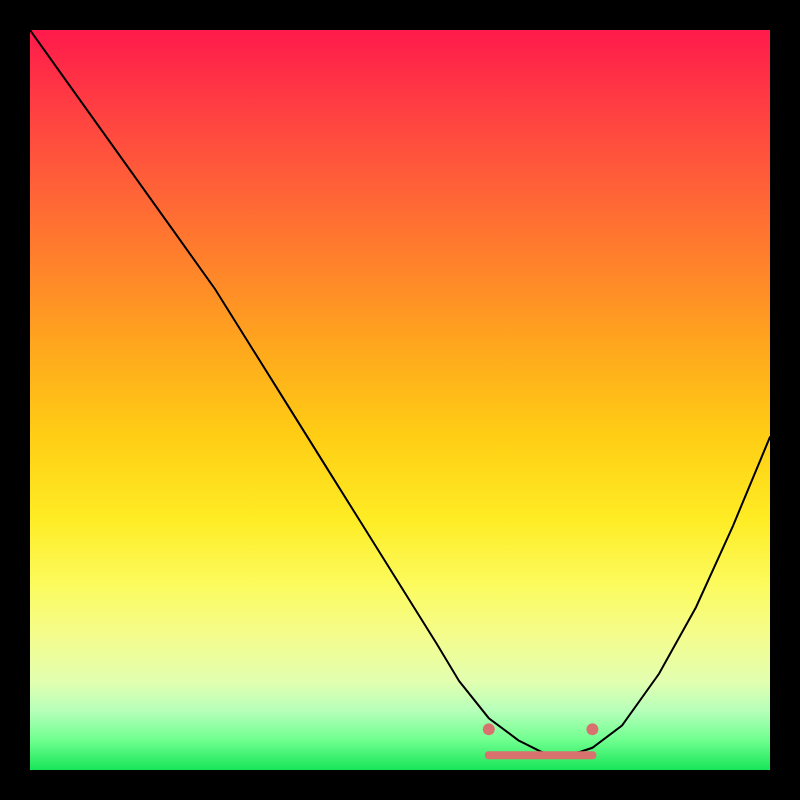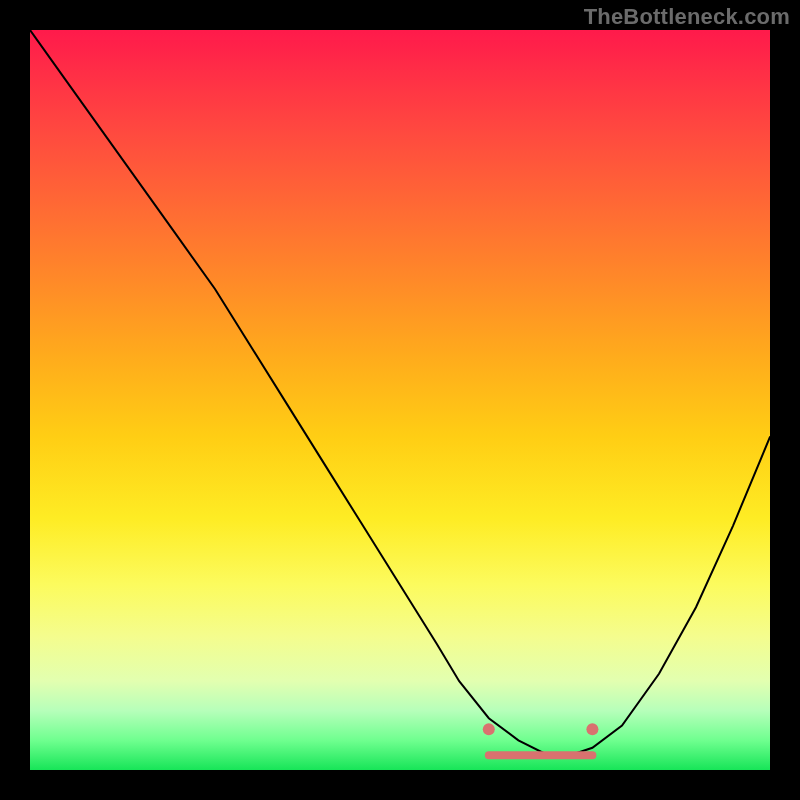--- a/index.html
+++ b/index.html
@@ -78,21 +78,20 @@
     stroke-linecap: round;
   }
   .flat-dot {
     fill: #d9726f;
   }
 </style>
 </head>
 <body>
 
 <div class="frame">
-  <div class="watermark">TheBottleneck.com</div>
 
   <div class="plot-area">
     <div class="heatmap"></div>
 
     <svg class="curve" viewBox="0 0 740 740" preserveAspectRatio="none">
       <path id="curve-path" class="curve-path" d="M0.0 0.0 L37.0 51.8 L74.0 103.6 L111.0 155.4 L148.0 207.2 L185.0 259.0 L222.0 318.2 L259.0 377.4 L296.0 436.6 L333.0 495.8 L370.0 555.0 L407.0 614.2 L429.2 651.2 L458.8 688.2 L488.4 710.4 L518.0 725.2 L540.2 725.2 L562.4 717.8 L592.0 695.6 L629.0 643.8 L666.0 577.2 L703.0 495.8 L740.0 407.0"></path>
       <line id="flat-line" class="flat-segment" x1="458.8" y1="725.2" x2="562.4" y2="725.2"></line>
       <circle id="flat-dot-left" class="flat-dot" r="6" cx="458.8" cy="699.2"></circle>
       <circle id="flat-dot-right" class="flat-dot" r="6" cx="562.4" cy="699.2"></circle>
     </svg>

